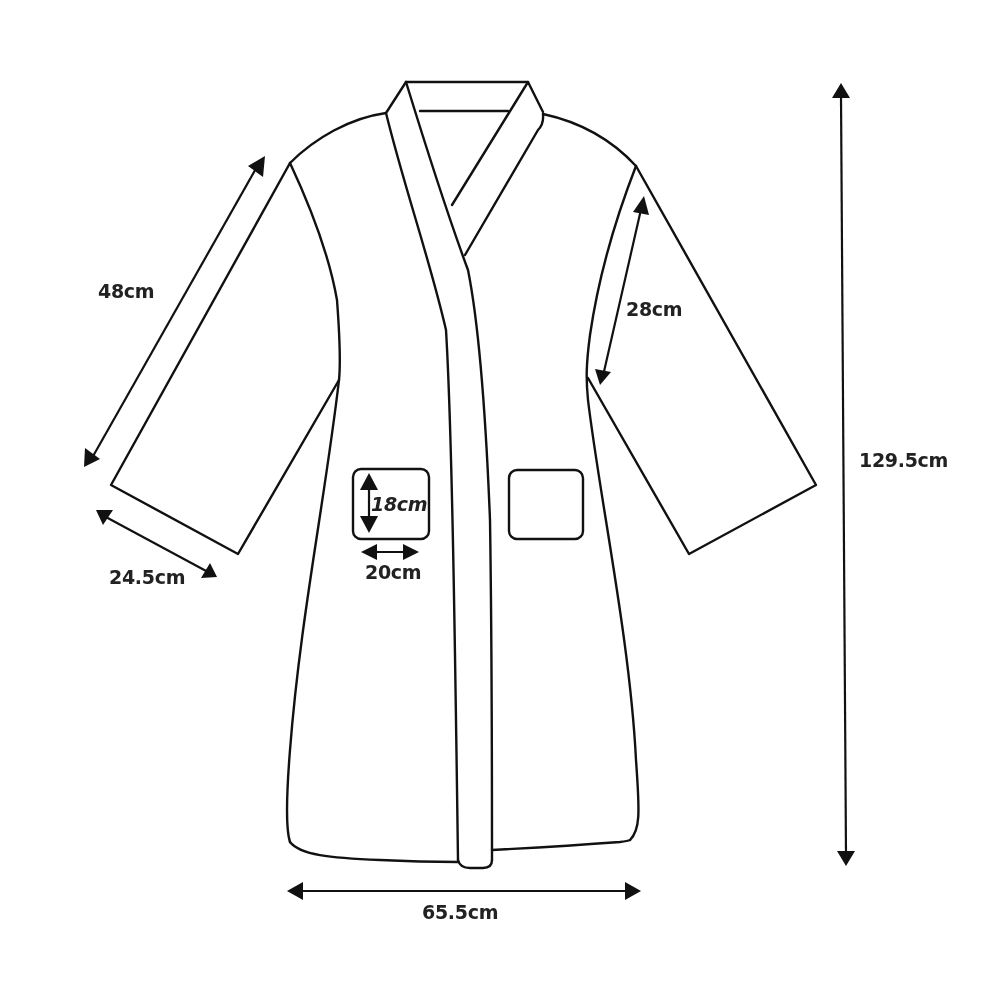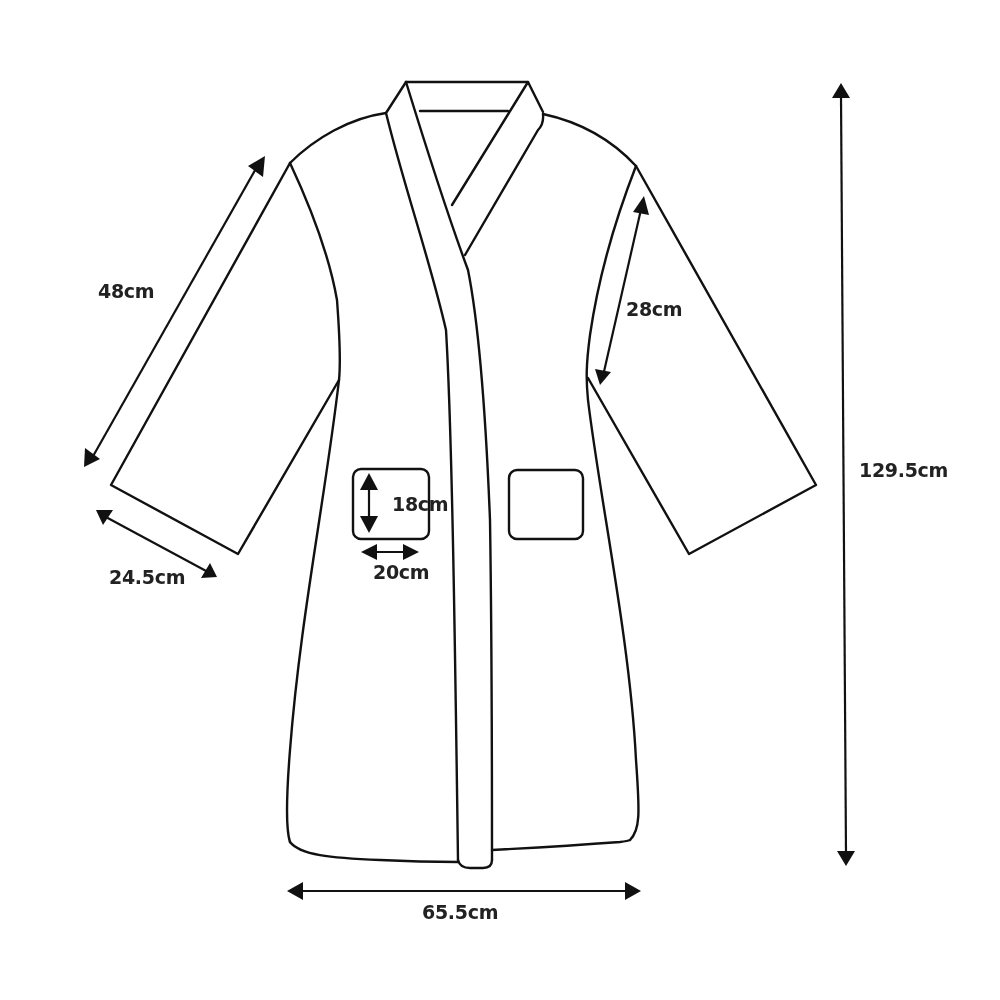--- a/index.html
+++ b/index.html
@@ -135,19 +135,19 @@
     <polygon class="arrow-head" points="419,552 403,544 403,560"></polygon>
   </g>
 </svg>
 
 <div class="label" style="left:98px; top:282px;">48cm</div>
 
 <div class="label" style="left:109px; top:568px;">24.5cm</div>
 
 <div class="label" style="left:598px; top:300px;margin-left:28px;">28cm</div>
 
-<div class="label" style="left:859px; top:461px;">129.5cm</div>
+<div class="label" style="left:859px; top:451px;">129.5cm</div>
 
 <div class="label" style="left:422px; top:903px;">65.5cm</div>
 
-<div class="label" style="left:392px; top:495px;">18cm</div>
+<div class="label" style="left:371px; top:495px;font-style:italic;">18cm</div>
 
-<div class="label" style="left:373px; top:563px;">20cm</div>
+<div class="label" style="left:365px; top:563px;">20cm</div>
 
 </body></html>

